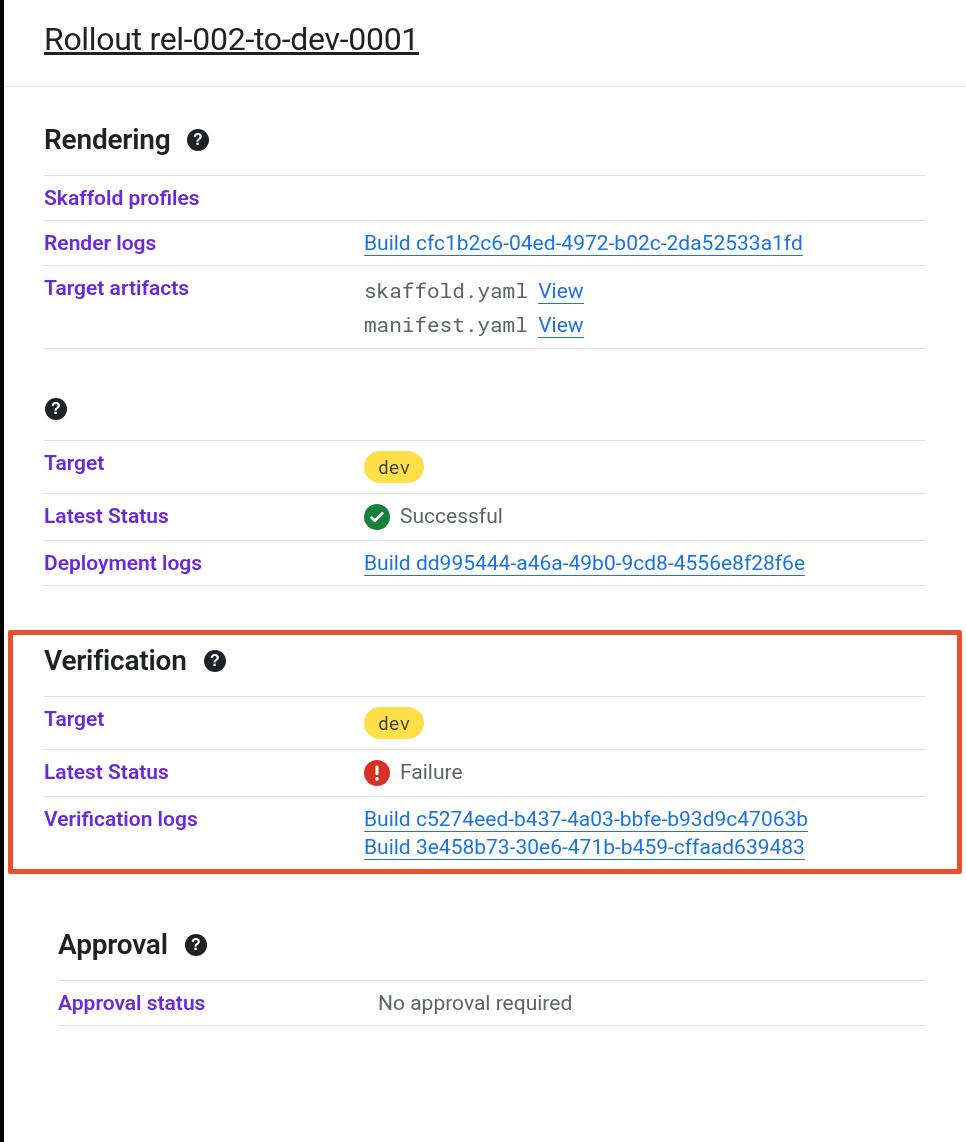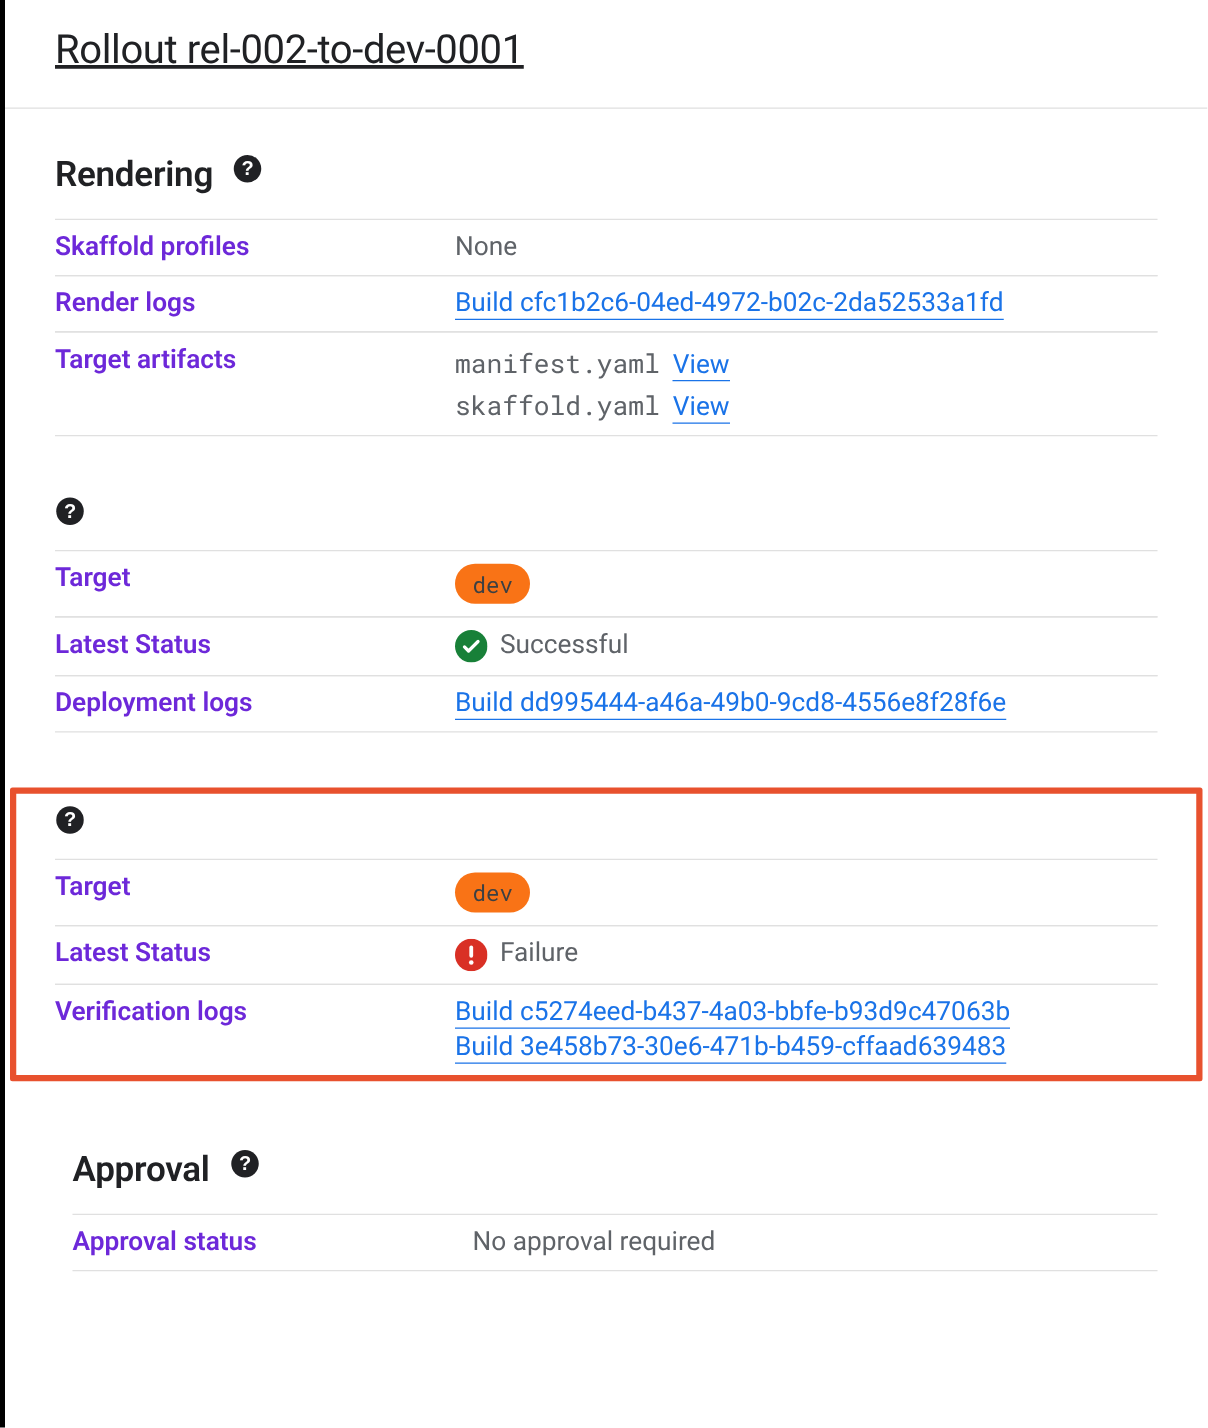--- a/index.html
+++ b/index.html
@@ -27,21 +27,21 @@
     height: 1px;
     background: #e0e0e0;
     margin: 0 -40px 36px -40px;
   }
   .section {
     margin-bottom: 48px;
     position: relative;
   }
   .section-heading {
     display: flex;
-    align-items: flex-start;
+    align-items: center;
     gap: 16px;
     margin-bottom: 20px;
   }
   .section-heading h2 {
     font-size: 28px;
     font-weight: 600;
     margin: 0;
     letter-spacing: -0.2px;
   }
   .help-icon {
@@ -80,21 +80,21 @@
     font-family: "Roboto Mono", Menlo, Consolas, monospace;
     color: #5f6368;
     font-size: 21px;
   }
   .artifact-line {
     margin-bottom: 6px;
   }
   .artifact-line:last-child { margin-bottom: 0; }
   .chip {
     display: inline-block;
-    background: #f97316;
+    background: #fde047;
     color: #3c4043;
     font-family: "Roboto Mono", Menlo, Consolas, monospace;
     font-size: 18px;
     padding: 4px 14px;
     border-radius: 16px;
   }
   .status {
     display: flex;
     align-items: flex-start;
     gap: 10px;
@@ -129,39 +129,38 @@
       <span class="help-icon">
         <svg viewBox="0 0 24 24" width="24" height="24">
             <circle cx="12" cy="12" r="11" fill="#202124"></circle>
             <text x="12" y="17" text-anchor="middle" font-size="16" font-weight="700" fill="#fff" font-family="Arial">?</text>
           </svg>
       </span>
     </div>
 
     <div class="row">
       <div class="label">Skaffold profiles</div>
-      <div class="value">None</div>
     </div>
 
     <div class="row">
       <div class="label">Render logs</div>
       <div class="value">
         <span class="link link-big">Build cfc1b2c6-04ed-4972-b02c-2da52533a1fd</span>
       </div>
     </div>
 
     <div class="row">
       <div class="label">Target artifacts</div>
       <div class="value">
+        <div class="artifact-line">
+          <span class="mono">skaffold.yaml</span>
+          &nbsp;<span class="link">View</span>
+        </div>
         <div class="artifact-line">
           <span class="mono">manifest.yaml</span>
-          &nbsp;<span class="link">View</span>
-        </div>
-        <div class="artifact-line">
-          <span class="mono">skaffold.yaml</span>
           &nbsp;<span class="link">View</span>
         </div>
       </div>
     </div>
   </div>
 
   <div class="section">
     <div class="section-heading">
       <span class="help-icon">
         <svg viewBox="0 0 24 24" width="24" height="24">
@@ -196,20 +195,21 @@
     <div class="row">
       <div class="label">Deployment logs</div>
       <div class="value">
         <span class="link link-big">Build dd995444-a46a-49b0-9cd8-4556e8f28f6e</span>
       </div>
     </div>
   </div>
 
   <div class="section" id="verification-section" style="padding:10px 0;">
     <div class="section-heading">
+      <h2>Verification</h2>
       <span class="help-icon">
         <svg viewBox="0 0 24 24" width="24" height="24">
             <circle cx="12" cy="12" r="11" fill="#202124"></circle>
             <text x="12" y="17" text-anchor="middle" font-size="16" font-weight="700" fill="#fff" font-family="Arial">?</text>
           </svg>
       </span>
     </div>
 
     <div class="row">
       <div class="label">Target</div>

